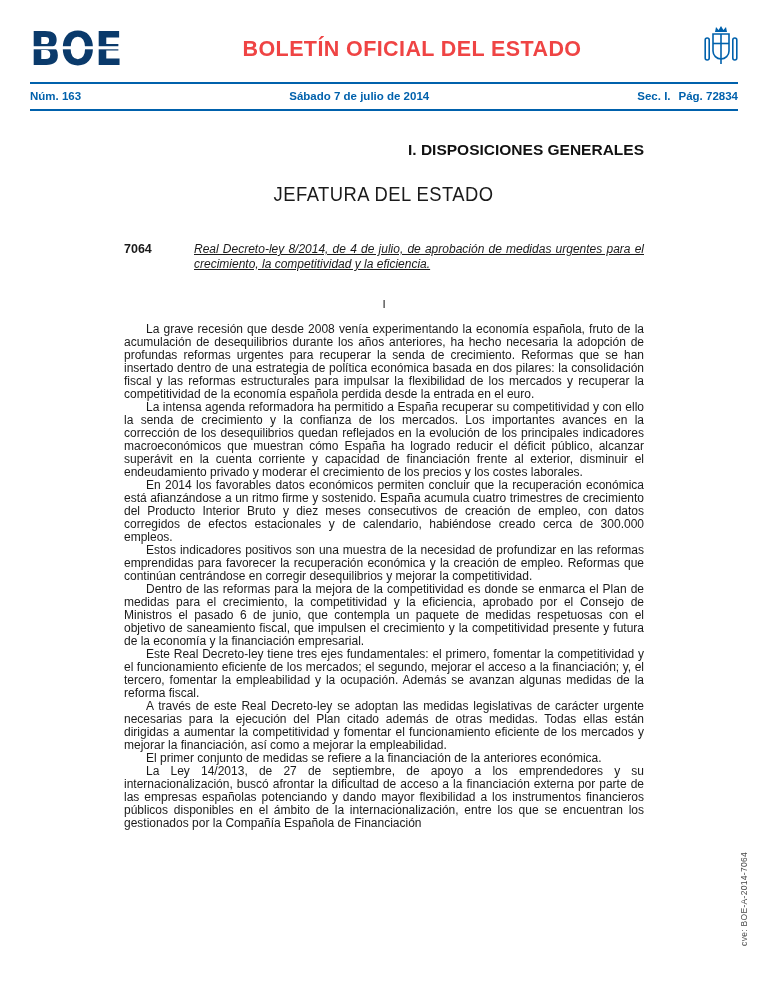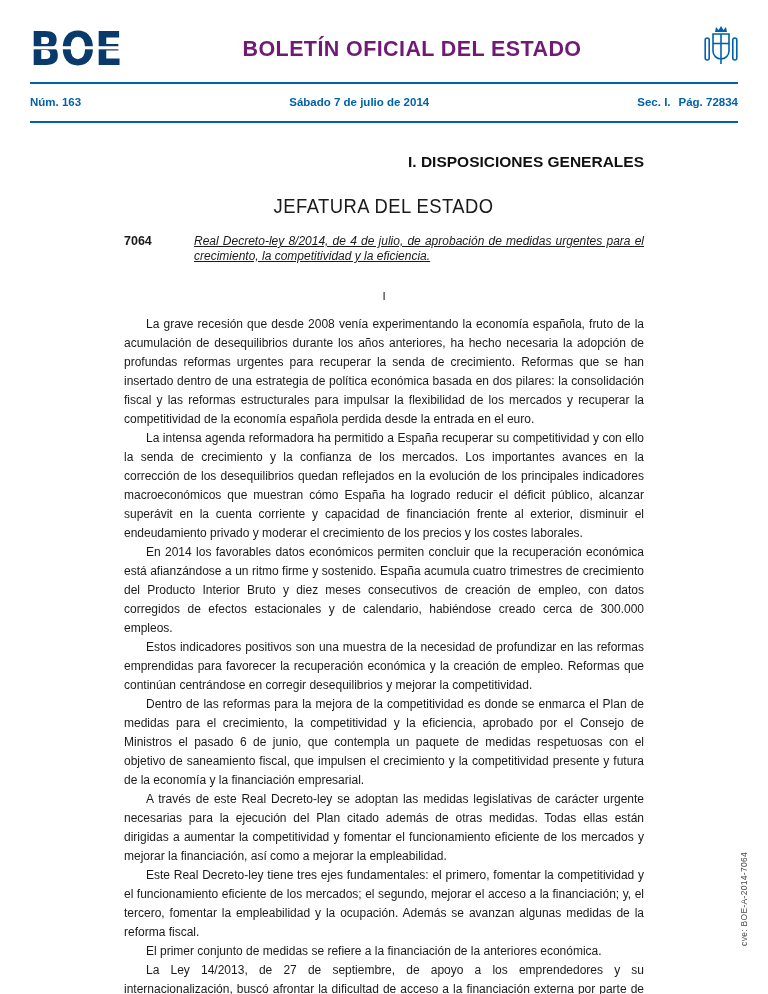--- a/index.html
+++ b/index.html
@@ -17,37 +17,37 @@
   .masthead {
     display: flex;
     align-items: center;
     justify-content: space-between;
     padding: 22px 30px 6px 30px;
   }
   .logo-box { width: 96px; flex: 0 0 auto; }
   .masthead-title {
     flex: 1 1 auto;
     text-align: center;
-    color: #701a75;
+    color: #ef4444;
     font-size: 21.5px;
     font-weight: bold;
     letter-spacing: 0.4px;
   }
   .escudo-box { width: 40px; flex: 0 0 auto; text-align: right; }
 
   .rule {
     height: 0;
     border-top: 2px solid #0061ac;
     margin: 0 30px;
   }
   .info-row {
     display: flex;
     align-items: center;
     justify-content: space-between;
-    margin: 9px 30px;
+    margin: 3px 30px;
     padding: 3px 0 4px 0;
     color: #0061ac;
     font-size: 11.5px;
     font-weight: bold;
   }
   .info-left  { flex: 0 0 auto; }
   .info-center{ flex: 1 1 auto; text-align: center; }
   .info-right { flex: 0 0 auto; display: flex; gap: 8px; }
 
   
@@ -67,21 +67,21 @@
     text-align: center;
     font-size: 20px;
     font-weight: 400;
     color: #1a1a1a;
   }
   .issuer > span { display: inline-block; transform: scaleX(0.92); letter-spacing: 0.5px; }
 
   .doc-head {
     display: flex;
     align-items: flex-start;
-    margin-top: 16px;
+    margin-top: 36px;
   }
   .doc-number {
     flex: 0 0 70px;
     font-size: 12.5px;
     font-weight: bold;
   }
   .doc-title {
     flex: 1 1 auto;
     font-size: 12px;
     font-style: italic;
@@ -93,21 +93,21 @@
   .numeral {
     text-align: center;
     font-size: 11.5px;
     color: #222222;
     margin-top: 26px;
     margin-bottom: 13px;
   }
   .content p.body-par {
     margin: 0;
     font-size: 12px;
-    line-height: 19px;
+    line-height: 13px;
     text-align: justify;
     text-indent: 22px;
     color: #1a1a1a;
   }
 
   
   .cve {
     position: absolute;
     right: 19px;
     bottom: 48px;
@@ -172,22 +172,22 @@
       <div class="doc-title">Real Decreto-ley 8/2014, de 4 de julio, de aprobación de medidas urgentes para el crecimiento, la competitividad y la eficiencia.</div>
     </div>
 
     <div class="numeral">I</div>
 
     <p class="body-par">La grave recesión que desde 2008 venía experimentando la economía española, fruto de la acumulación de desequilibrios durante los años anteriores, ha hecho necesaria la adopción de profundas reformas urgentes para recuperar la senda de crecimiento. Reformas que se han insertado dentro de una estrategia de política económica basada en dos pilares: la consolidación fiscal y las reformas estructurales para impulsar la flexibilidad de los mercados y recuperar la competitividad de la economía española perdida desde la entrada en el euro.</p>
     <p class="body-par">La intensa agenda reformadora ha permitido a España recuperar su competitividad y con ello la senda de crecimiento y la confianza de los mercados. Los importantes avances en la corrección de los desequilibrios quedan reflejados en la evolución de los principales indicadores macroeconómicos que muestran cómo España ha logrado reducir el déficit público, alcanzar superávit en la cuenta corriente y capacidad de financiación frente al exterior, disminuir el endeudamiento privado y moderar el crecimiento de los precios y los costes laborales.</p>
     <p class="body-par">En 2014 los favorables datos económicos permiten concluir que la recuperación económica está afianzándose a un ritmo firme y sostenido. España acumula cuatro trimestres de crecimiento del Producto Interior Bruto y diez meses consecutivos de creación de empleo, con datos corregidos de efectos estacionales y de calendario, habiéndose creado cerca de 300.000 empleos.</p>
     <p class="body-par">Estos indicadores positivos son una muestra de la necesidad de profundizar en las reformas emprendidas para favorecer la recuperación económica y la creación de empleo. Reformas que continúan centrándose en corregir desequilibrios y mejorar la competitividad.</p>
     <p class="body-par">Dentro de las reformas para la mejora de la competitividad es donde se enmarca el Plan de medidas para el crecimiento, la competitividad y la eficiencia, aprobado por el Consejo de Ministros el pasado 6 de junio, que contempla un paquete de medidas respetuosas con el objetivo de saneamiento fiscal, que impulsen el crecimiento y la competitividad presente y futura de la economía y la financiación empresarial.</p>
+    <p class="body-par">Este Real Decreto-ley tiene tres ejes fundamentales: el primero, fomentar la competitividad y el funcionamiento eficiente de los mercados; el segundo, mejorar el acceso a la financiación; y, el tercero, fomentar la empleabilidad y la ocupación. Además se avanzan algunas medidas de la reforma fiscal.</p>
     <p class="body-par">A través de este Real Decreto-ley se adoptan las medidas legislativas de carácter urgente necesarias para la ejecución del Plan citado además de otras medidas. Todas ellas están dirigidas a aumentar la competitividad y fomentar el funcionamiento eficiente de los mercados y mejorar la financiación, así como a mejorar la empleabilidad.</p>
-    <p class="body-par">Este Real Decreto-ley tiene tres ejes fundamentales: el primero, fomentar la competitividad y el funcionamiento eficiente de los mercados; el segundo, mejorar el acceso a la financiación; y, el tercero, fomentar la empleabilidad y la ocupación. Además se avanzan algunas medidas de la reforma fiscal.</p>
 
 
     <p class="body-par">El primer conjunto de medidas se refiere a la financiación de la anteriores económica.</p>
     <p class="body-par">La Ley 14/2013, de 27 de septiembre, de apoyo a los emprendedores y su internacionalización, buscó afrontar la dificultad de acceso a la financiación externa por parte de las empresas españolas potenciando y dando mayor flexibilidad a los instrumentos financieros públicos disponibles en el ámbito de la internacionalización, entre los que se encuentran los gestionados por la Compañía Española de Financiación</p>
 
   </div>
 
   <div class="cve">cve: BOE-A-2014-7064</div>
 
 </div>

